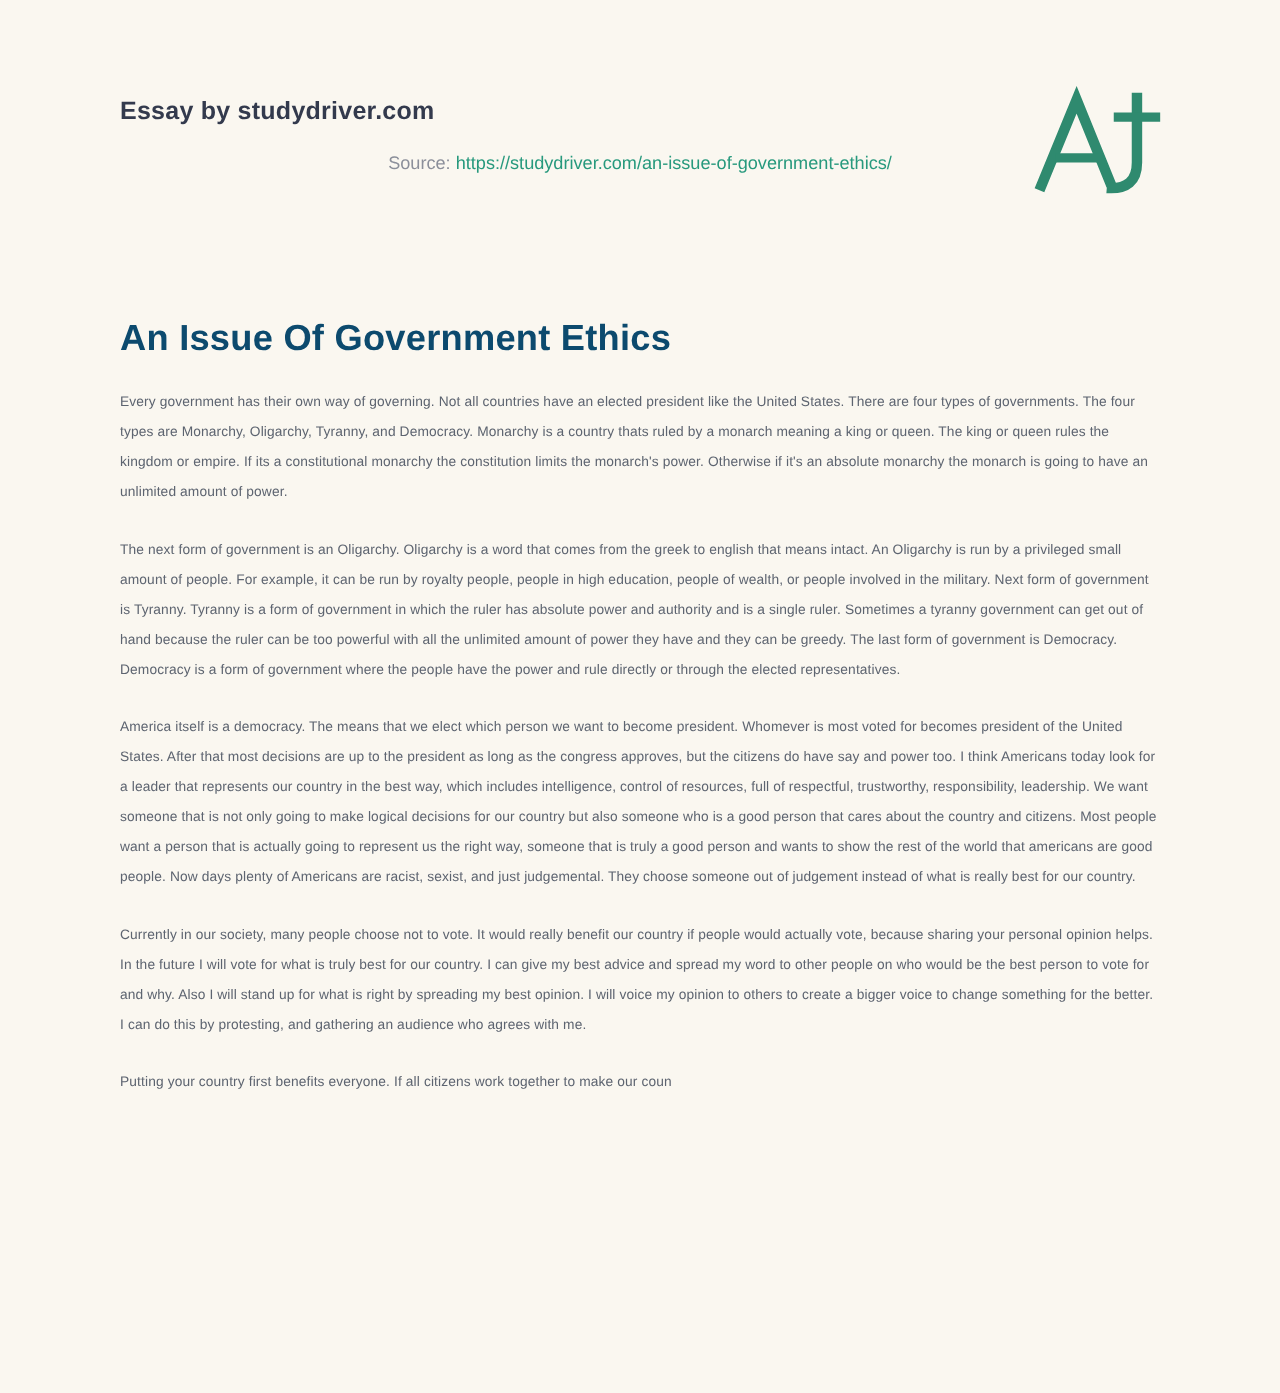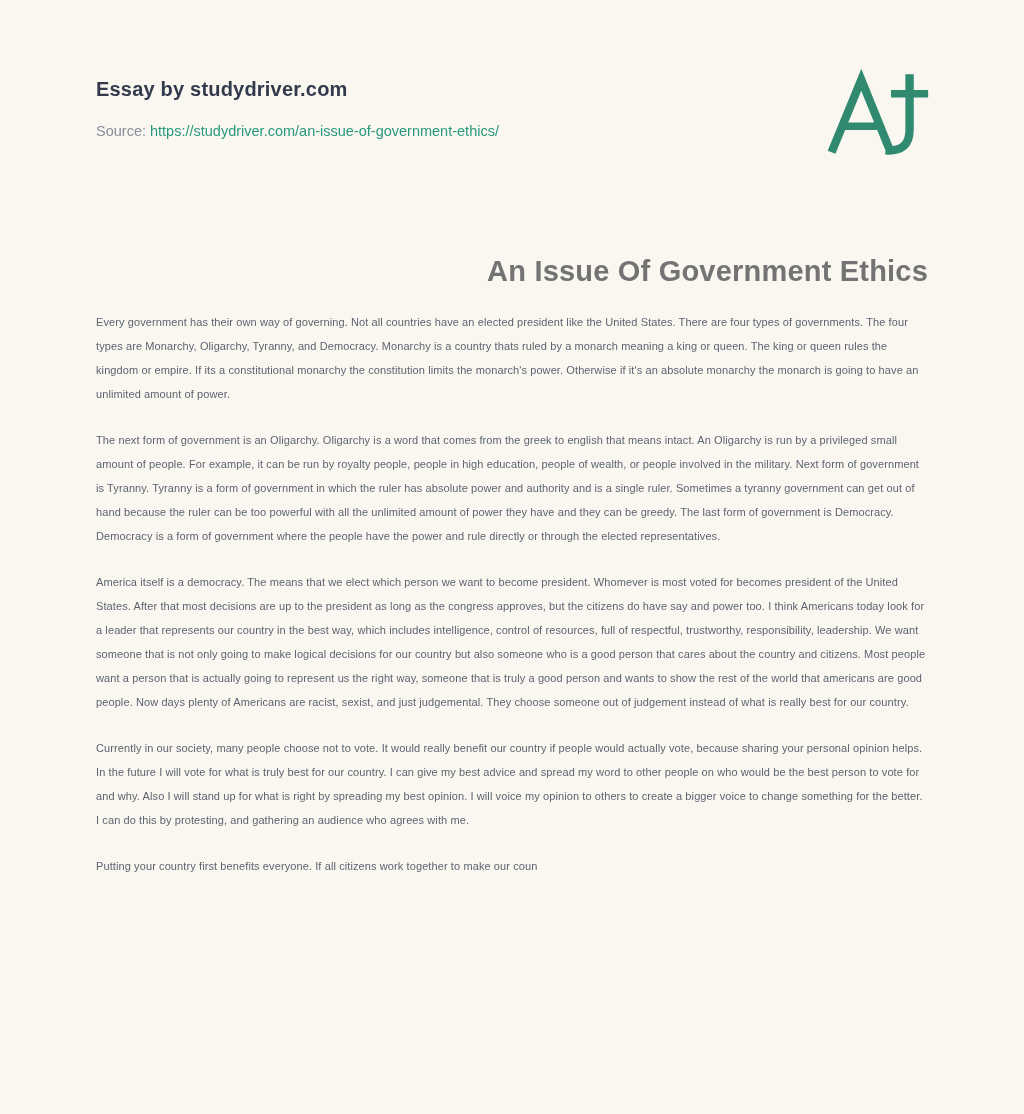--- a/index.html
+++ b/index.html
@@ -26,20 +26,21 @@
     padding-top: 78px;
     font-size: 20px;
     font-weight: 700;
     color: #333a4d;
     letter-spacing: 0.2px;
   }
   .source-row {
     margin-top: 22px;
     font-size: 14.5px;
     color: #8b8f9a;
+    text-align: center;
   }
   .source-row .source-link {
     color: #27997d;
     text-decoration: none;
     cursor: pointer;
   }
   .logo {
     position: absolute;
     top: 68px;
     right: 94px;
@@ -47,23 +48,22 @@
     height: 96px;
   }
   .logo svg {
     width: 100%;
     height: 100%;
   }
   .article-title {
     margin: 116px 0 0 0;
     font-size: 29px;
     font-weight: 600;
-    color: #737373;
+    color: #0c4a6e;
     letter-spacing: 0.2px;
-    text-align: right;
   }
   .article-body {
     margin-top: 22px;
   }
   .article-body p {
     margin: 0 0 22px 0;
     font-size: 11px;
     line-height: 24px;
     color: #5d6470;
     letter-spacing: 0.1px;

